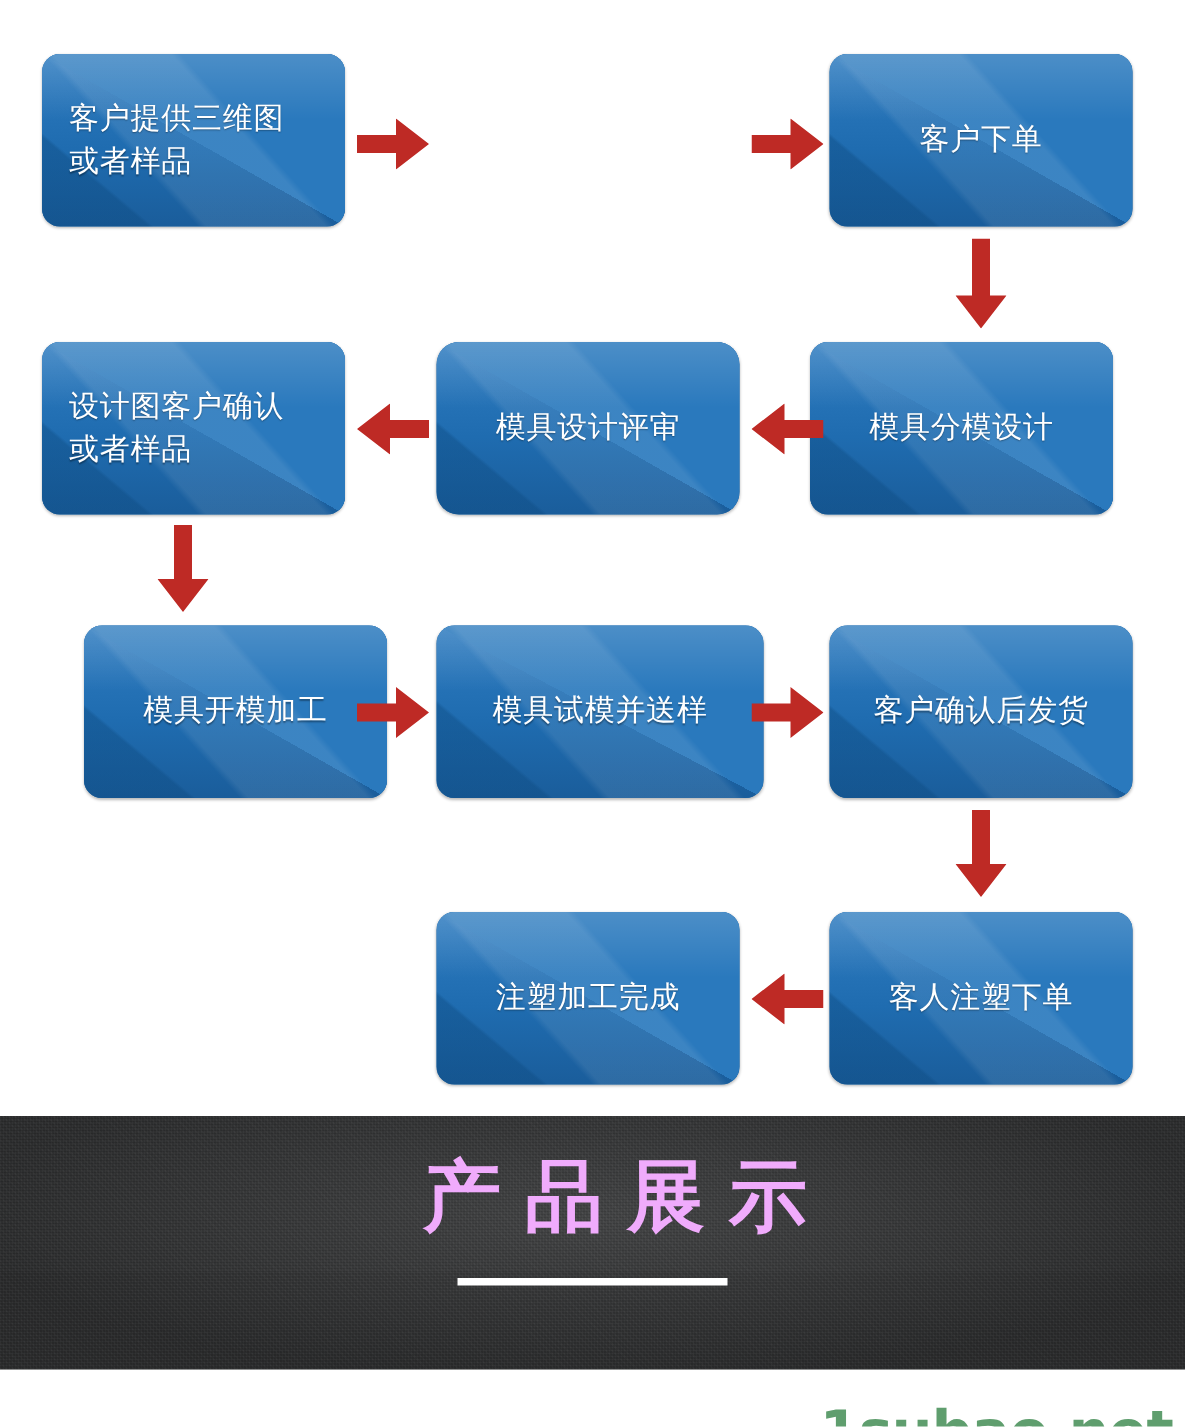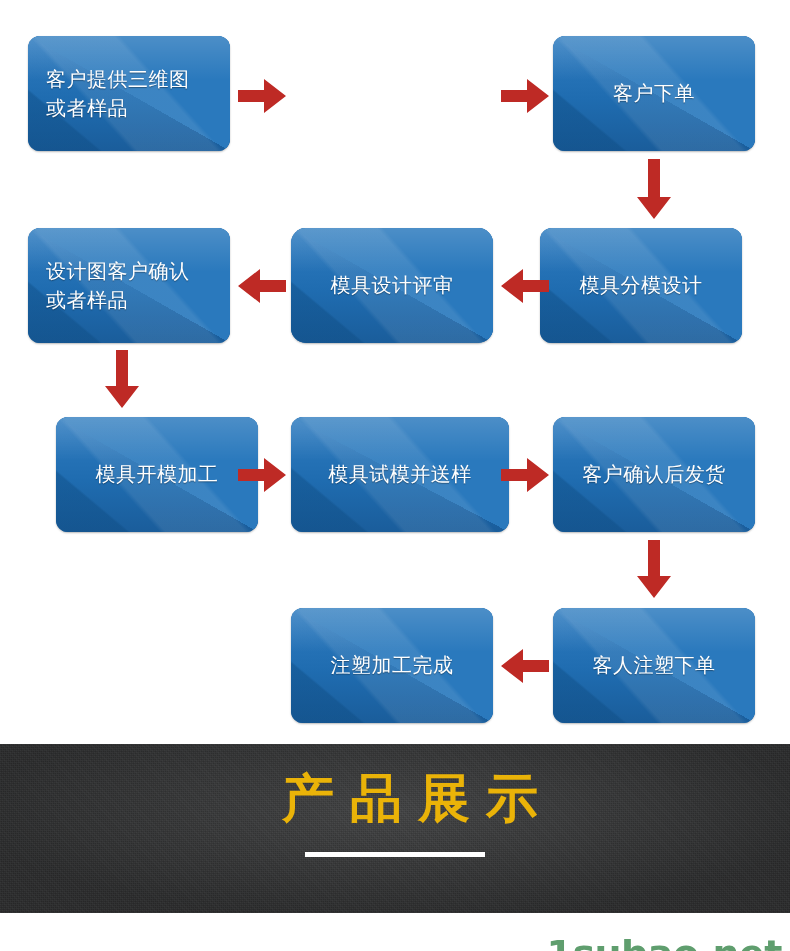--- a/index.html
+++ b/index.html
@@ -90,21 +90,21 @@
       repeating-linear-gradient(90deg,rgba(255,255,255,.05) 0px,rgba(255,255,255,.05) 1px,rgba(0,0,0,.05) 1px,rgba(0,0,0,.05) 2px),
       repeating-linear-gradient(45deg,rgba(255,255,255,.035) 0px,rgba(255,255,255,.035) 1px,rgba(0,0,0,.03) 1px,rgba(0,0,0,.03) 3px);
   }
   #banner .shade{
     position:absolute;inset:0;
     background:radial-gradient(ellipse at 50% 40%,rgba(255,255,255,.06),rgba(0,0,0,.18) 75%);
   }
   #banner-title{
     position:absolute;left:0;right:0;top:28px;
     text-align:center;
-    color:#eab308;
+    color:#f0abfc;
     font-size:52px;
     font-weight:bold;
     letter-spacing:16px;
     text-indent:16px;
     line-height:1;
     padding-left:30px;
   }
   #banner-rule{
     position:absolute;left:50%;transform:translateX(-50%);
     top:108px;width:180px;height:5px;background:#ffffff;

